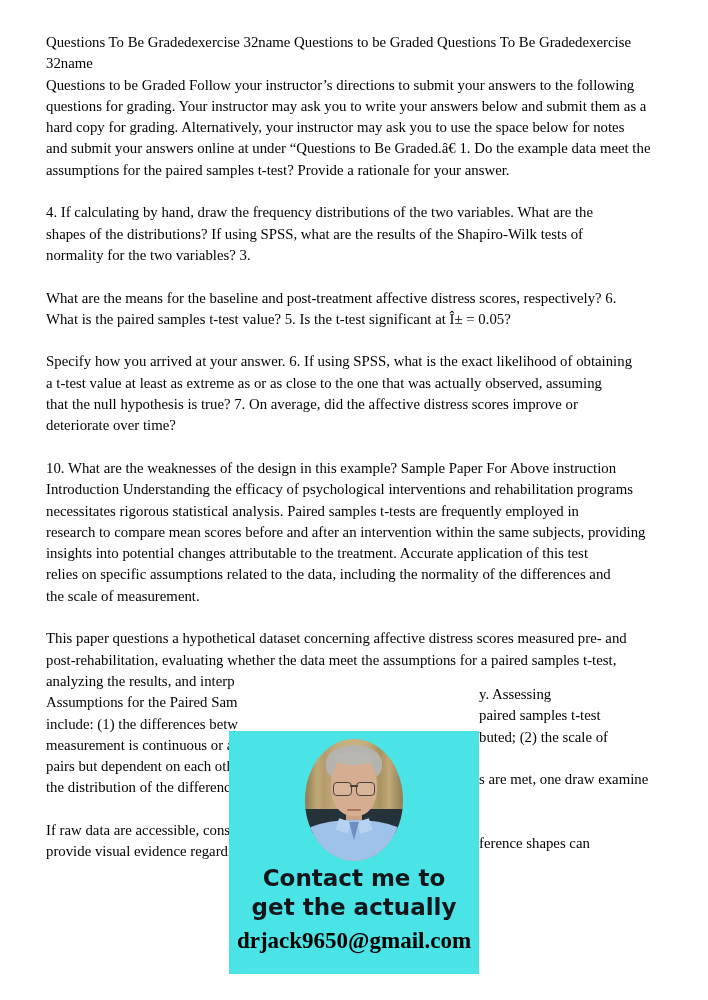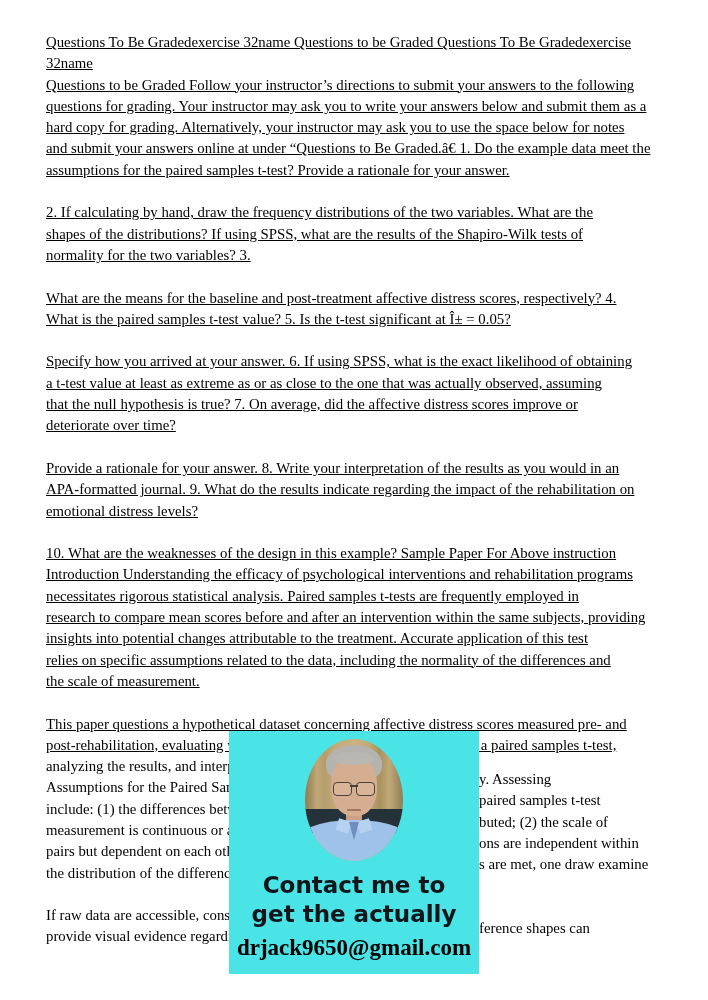--- a/index.html
+++ b/index.html
@@ -1,21 +1,21 @@
 <!DOCTYPE html>
 <html><head>
 <meta charset="utf-8">
 <style>
   html,body{margin:0;padding:0;}
   body{
     width:708px;height:1000px;background:#ffffff;position:relative;
     font-family:"Liberation Serif", serif;font-size:14.8px;color:#000;
     overflow:hidden;
   }
-  .doc{position:absolute;left:46px;top:32px;width:616px;line-height:21.3px;text-decoration:underline;}
+  .doc{position:absolute;left:46px;top:32px;width:616px;line-height:21.3px;}
   .para{white-space:pre-line;margin:0 0 21.3px 0;}
   .para-split{white-space:normal;}
   .para-split .full{white-space:pre-line;}
   .split-line{position:relative;height:21.3px;}
   .split-line .sl{position:absolute;left:0;top:0;white-space:nowrap;}
   .split-line .sr{position:absolute;left:433px;top:13px;white-space:nowrap;}
 
   
   .overlay{
     position:absolute;left:229px;top:731px;width:250px;height:243px;
@@ -39,53 +39,50 @@
   .photo .glasses{position:absolute;left:29%;top:35%;width:42%;height:10%;}
   .photo .lens{position:absolute;top:0;width:40%;height:100%;border:1.5px solid #4a4238;border-radius:4px;background:rgba(250,245,235,0.10);}
   .photo .lens.l{left:0;} .photo .lens.r{right:0;}
   .photo .bridge{position:absolute;left:40%;top:30%;width:20%;height:2px;background:#4a4238;}
   .photo .mouth{position:absolute;left:43%;top:57%;width:14%;height:2px;background:#a87460;border-radius:2px;}
 
   .contact-line{
     font-family:"DejaVu Sans", sans-serif;font-weight:bold;font-size:23px;line-height:29px;
     color:#12161a;text-align:center;
   }
-  .contact-line.first{margin-top:10px;}
+  .contact-line.first{margin-top:3px;}
   .email{
     font-family:"Liberation Serif", serif;font-weight:bold;font-size:23px;line-height:26px;
     color:#000;margin-top:6px;text-align:center;
   }
 </style>
 </head>
 <body>
 
 <div class="doc">
 
   <div class="para">Questions To Be Gradedexercise 32name Questions to be Graded Questions To Be Gradedexercise 32name
 Questions to be Graded Follow your instructor’s directions to submit your answers to the following
 questions for grading. Your instructor may ask you to write your answers below and submit them as a
 hard copy for grading. Alternatively, your instructor may ask you to use the space below for notes
 and submit your answers online at under “Questions to Be Graded.â€ 1. Do the example data meet the
 assumptions for the paired samples t-test? Provide a rationale for your answer.</div>
 
-  <div class="para">2. If calculating by hand, draw the frequency distributions of the two variables. What are the
+  <div class="para">4. If calculating by hand, draw the frequency distributions of the two variables. What are the
 shapes of the distributions? If using SPSS, what are the results of the Shapiro-Wilk tests of
 normality for the two variables? 3.</div>
 
-  <div class="para">What are the means for the baseline and post-treatment affective distress scores, respectively? 4.
+  <div class="para">What are the means for the baseline and post-treatment affective distress scores, respectively? 6.
 What is the paired samples t-test value? 5. Is the t-test significant at Î± = 0.05?</div>
 
   <div class="para">Specify how you arrived at your answer. 6. If using SPSS, what is the exact likelihood of obtaining
 a t-test value at least as extreme as or as close to the one that was actually observed, assuming
 that the null hypothesis is true? 7. On average, did the affective distress scores improve or
 deteriorate over time?</div>
 
-  <div class="para">Provide a rationale for your answer. 8. Write your interpretation of the results as you would in an
-APA-formatted journal. 9. What do the results indicate regarding the impact of the rehabilitation on
-emotional distress levels?</div>
 
   <div class="para">10. What are the weaknesses of the design in this example? Sample Paper For Above instruction
 Introduction Understanding the efficacy of psychological interventions and rehabilitation programs
 necessitates rigorous statistical analysis. Paired samples t-tests are frequently employed in
 research to compare mean scores before and after an intervention within the same subjects, providing
 insights into potential changes attributable to the treatment. Accurate application of this test
 relies on specific assumptions related to the data, including the normality of the differences and
 the scale of measurement.</div>
 
   <div class="para para-split">
@@ -98,21 +95,20 @@
     <div class="split-line">
       <span class="sl">Assumptions for the Paired Sam</span>
       <span class="sr">paired samples t-test</span>
     </div>
     <div class="split-line">
       <span class="sl">include: (1) the differences betw</span>
       <span class="sr">buted; (2) the scale of</span>
     </div>
     <div class="split-line">
       <span class="sl">measurement is continuous or a</span>
-      <span class="sr">ons are independent within</span>
     </div>
     <div class="split-line">
       <span class="sl">pairs but dependent on each oth</span>
       <span class="sr">s are met, one draw examine</span>
     </div>
     <div class="split-line">
       <span class="sl">the distribution of the difference</span>
       <span class="sr"></span>
     </div>
   </div>

